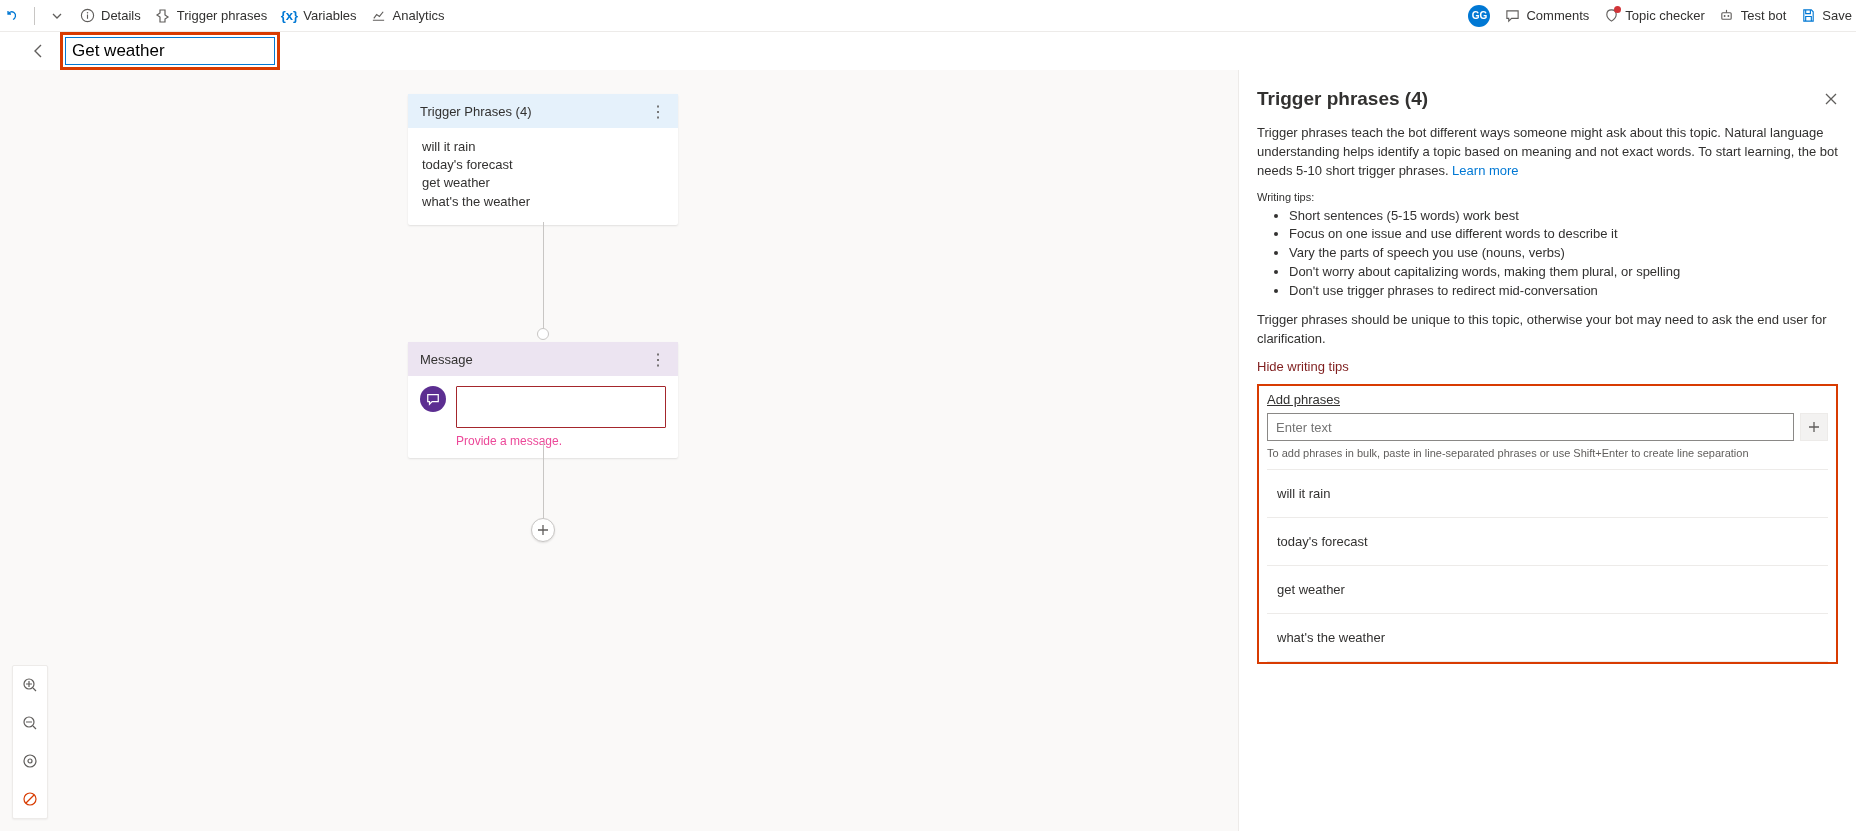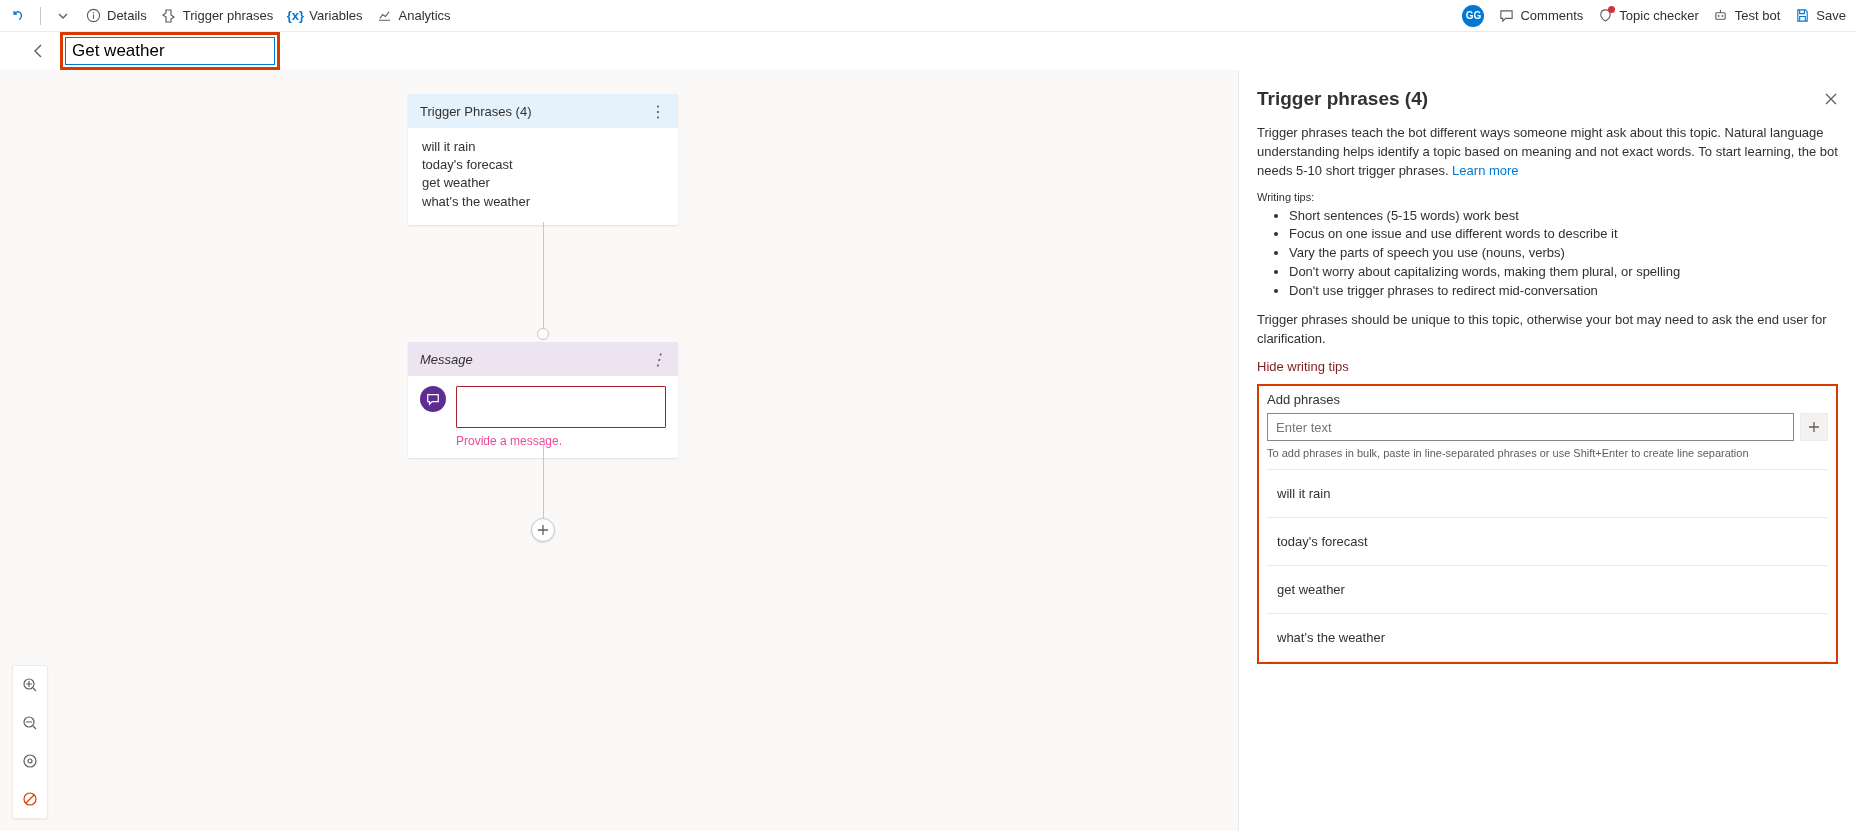--- a/index.html
+++ b/index.html
@@ -1,19 +1,19 @@
 <!DOCTYPE html>
 <html><head>
 <meta charset="utf-8">
 <style>
   * { box-sizing: border-box; margin: 0; padding: 0; }
   body { font-family: "Segoe UI", sans-serif; font-size: 14px; color: #323130; background: #fff; width: 1856px; height: 831px; overflow: hidden; }
 
   
-  .toolbar { height: 32px; border-bottom: 1px solid #edebe9; display: flex; align-items: center; padding: 0 10px; gap: 14px; }
+  .toolbar { height: 32px; border-bottom: 1px solid #edebe9; display: flex; align-items: center; padding: 0 4px; gap: 14px; }
   .toolbar-left, .toolbar-right { display: flex; align-items: center; gap: 14px; }
   .toolbar-right { margin-left: auto; }
   .tb-btn { display: flex; align-items: center; gap: 6px; font-size: 13px; cursor: pointer; color: #323130; }
   .tb-btn .ic { width: 16px; height: 16px; display: inline-flex; align-items: center; justify-content: center; }
   .divider-v { width: 1px; height: 18px; background: #c8c6c4; }
   .avatar { width: 22px; height: 22px; border-radius: 50%; background: #0078d4; color: #fff; font-size: 10px; font-weight: 600; display: flex; align-items: center; justify-content: center; }
   .red-dot { position: relative; }
   .red-dot::after { content: ""; position: absolute; top: -2px; right: -2px; width: 7px; height: 7px; background: #d13438; border-radius: 50%; }
 
   
@@ -38,42 +38,42 @@
   .node-trigger .node-header { background: #e5f1fb; }
   .node-body { padding: 10px 14px 14px; font-size: 13px; color: #323130; }
   .phrase-line { line-height: 1.4; }
   .more-dots { cursor: pointer; color: #605e5c; font-size: 16px; }
 
   .connector { position: absolute; width: 1px; background: #c8c6c4; left: 543px; }
   .connector.c1 { top: 152px; height: 112px; }
   .connector-port { position: absolute; left: 537px; top: 258px; width: 12px; height: 12px; border: 1px solid #c8c6c4; border-radius: 50%; background: #fff; }
 
   .node-message { left: 408px; top: 272px; }
-  .node-message .node-header { background: #ece4f1; font-style: italic; }
+  .node-message .node-header { background: #ece4f1; }
   .msg-row { display: flex; gap: 10px; padding: 10px 12px 6px; }
   .msg-icon { width: 26px; height: 26px; border-radius: 50%; background: #5c2e91; display: flex; align-items: center; justify-content: center; color: #fff; flex-shrink: 0; }
   .msg-input { flex: 1; height: 42px; border: 1px solid #a4262c; border-radius: 1px; }
   .msg-error { padding: 0 12px 10px 48px; font-size: 12px; color: #ec4899; }
 
   .connector.c2 { top: 372px; height: 82px; }
   .add-circle { position: absolute; left: 531px; top: 448px; width: 24px; height: 24px; border: 1px solid #c8c6c4; border-radius: 50%; background: #fff; display: flex; align-items: center; justify-content: center; cursor: pointer; color: #605e5c; box-shadow: 0 1px 2px rgba(0,0,0,.1); }
 
   
   .panel { position: absolute; right: 0; top: 0; bottom: 0; width: 618px; background: #fff; border-left: 1px solid #edebe9; padding: 18px 18px 0; overflow-y: auto; }
   .panel-head { display: flex; align-items: center; justify-content: space-between; margin-bottom: 14px; }
   .panel-head h2 { font-size: 19px; font-weight: 600; }
   .close-x { cursor: pointer; font-size: 15px; color: #605e5c; }
   .panel p { font-size: 13px; line-height: 1.45; color: #323130; margin-bottom: 10px; }
   .panel a.link { color: #0078d4; text-decoration: none; cursor: pointer; }
   .tips-title { font-size: 11px; margin-bottom: 4px; }
   .tips-list { list-style: disc; padding-left: 32px; font-size: 13px; line-height: 1.45; margin-bottom: 10px; }
   .hide-link { color: #7f1d1d; font-size: 13px; cursor: pointer; display: inline-block; margin-bottom: 8px; }
 
   .add-phrases-box { border: 2px solid #d83b01; padding: 6px 8px 0; margin-top: 2px; }
-  .add-phrases-title { font-size: 13px; font-weight: 400; margin-bottom: 6px; }
+  .add-phrases-title { font-size: 13px; font-weight: 400; margin-bottom: 6px; text-decoration: underline; }
   .add-input-row { display: flex; gap: 6px; align-items: center; margin-bottom: 6px; }
   .add-input { flex: 1; height: 28px; border: 1px solid #8a8886; padding: 0 8px; font-size: 13px; }
   .add-plus { width: 28px; height: 28px; background: #f3f2f1; border: 1px solid #edebe9; display: flex; align-items: center; justify-content: center; cursor: pointer; color: #605e5c; }
   .add-hint { font-size: 11px; color: #605e5c; margin-bottom: 10px; }
   .phrase-list { border-top: 1px solid #edebe9; }
   .phrase-item { height: 48px; border-bottom: 1px solid #edebe9; display: flex; align-items: center; padding: 0 10px; font-size: 13px; }
 
   svg { display: block; }
 </style>
 </head>

